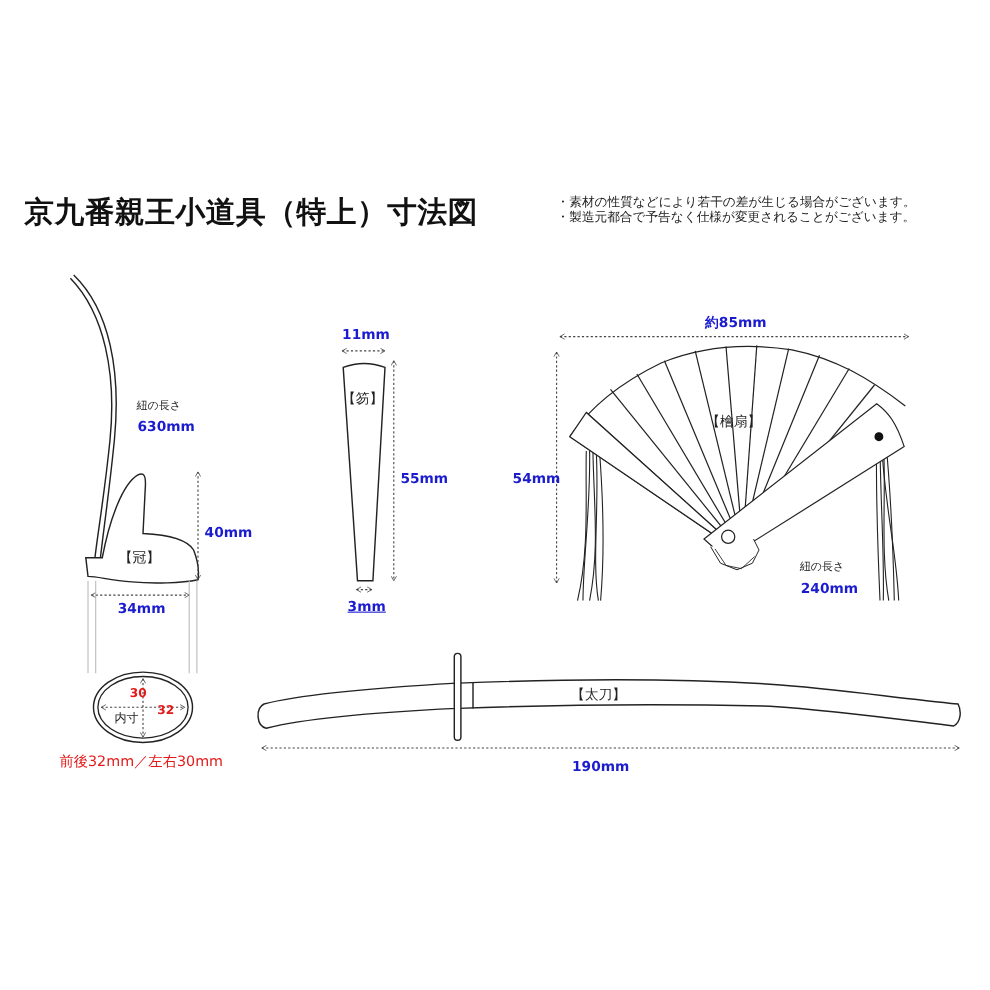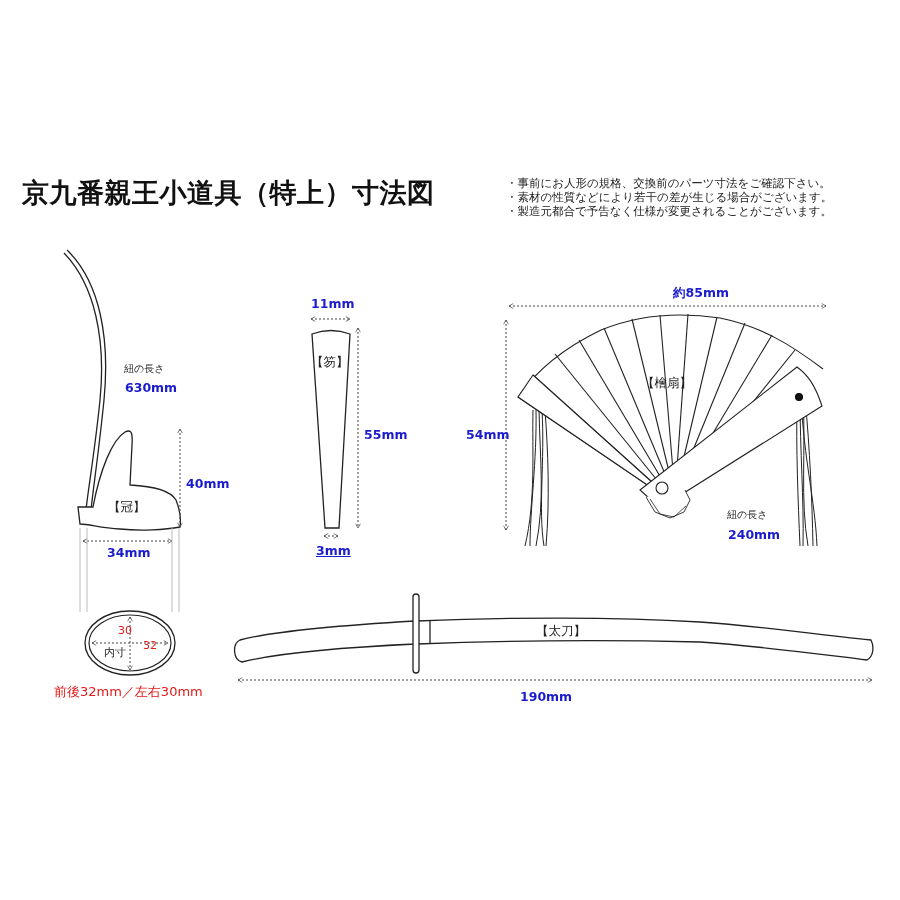--- a/index.html
+++ b/index.html
@@ -5,21 +5,21 @@
   html, body { margin: 0; padding: 0; background: #ffffff; }
   body { width: 900px; height: 900px; position: relative; overflow: hidden;
          font-family: "DejaVu Sans", "Liberation Sans", sans-serif; }
   .abs { position: absolute; }
   .title { left: 22px; top: 175px; font-size: 27px; font-weight: bold; color: #111; letter-spacing: 0.5px; white-space: nowrap; }
   .notes { left: 506px; top: 176px; font-size: 11.5px; line-height: 14px; color: #222; white-space: nowrap; }
   .notes div { margin: 0; }
   .lbl { font-size: 10px; color: #222; white-space: nowrap; }
   .dim { font-size: 12.5px; font-weight: bold; color: #1c1ccf; white-space: nowrap; }
   .red { color: #e31818; font-weight: normal; }
-  .red-bold { color: #e31818; font-weight: normal; font-size: 11px; }
+  .red-bold { color: #e31818; font-weight: bold; font-size: 11px; }
   .part { font-size: 12.5px; color: #222; white-space: nowrap; }
   svg { position: absolute; left: 0; top: 0; }
 </style>
 </head>
 <body>
 
 <svg width="900" height="900" viewBox="0 0 900 900">
   <defs>
     <marker id="arr" viewBox="0 0 10 10" refX="8" refY="5" markerWidth="6" markerHeight="6" orient="auto-start-reverse">
       <path d="M1,1 L8,5 L1,9" fill="none" stroke="#444" stroke-width="1.2"></path>
@@ -113,40 +113,39 @@
     <line x1="430" y1="621" x2="430" y2="644"></line>
 
     <rect x="413" y="594" width="6" height="79" rx="3"></rect>
   </g>
   <line x1="238" y1="680" x2="872" y2="680" stroke="#444" stroke-width="1" stroke-dasharray="2,2" marker-start="url(#arr)" marker-end="url(#arr)"></line>
 </svg>
 
 <div class="abs title">京九番親王小道具（特上）寸法図</div>
 
 <div class="abs notes">
-  <div>・事前にお人形の規格、交換前のパーツ寸法をご確認下さい。</div>
   <div>・素材の性質などにより若干の差が生じる場合がございます。</div>
   <div>・製造元都合で予告なく仕様が変更されることがございます。</div>
 </div>
 
 <div class="abs lbl" style="left:124px; top:362px;">紐の長さ</div>
 <div class="abs dim" style="left:125px; top:380px;">630mm</div>
 <div class="abs dim" style="left:186px; top:476px;">40mm</div>
 <div class="abs part" style="left:108px; top:499px;">【冠】</div>
 <div class="abs dim" style="left:107px; top:545px;">34mm</div>
 <div class="abs red-bold" style="left:118px; top:624px;">30</div>
 <div class="abs red-bold" style="left:143px; top:639px;">32</div>
 <div class="abs lbl" style="left:104px; top:645px; font-size:11px;">内寸</div>
 <div class="abs lbl red" style="left:54px; top:683px; font-size:13px;">前後32mm／左右30mm</div>
 
 <div class="abs dim" style="left:311px; top:296px;">11mm</div>
 <div class="abs part" style="left:311px; top:354px;">【笏】</div>
 <div class="abs dim" style="left:364px; top:427px;">55mm</div>
 <div class="abs dim" style="left:316px; top:543px;text-decoration:underline;">3mm</div>
 
-<div class="abs dim" style="left:641px; top:285px;margin-left:32px;">約85mm</div>
+<div class="abs dim" style="left:641px; top:285px;">約85mm</div>
 <div class="abs dim" style="left:466px; top:427px;">54mm</div>
 <div class="abs part" style="left:642px; top:375px;">【檜扇】</div>
 <div class="abs lbl" style="left:727px; top:508px;">紐の長さ</div>
 <div class="abs dim" style="left:728px; top:527px;">240mm</div>
 
-<div class="abs part" style="left:536px; top:623px;">【太刀】</div>
+<div class="abs part" style="left:519px; top:623px;">【太刀】</div>
 <div class="abs dim" style="left:520px; top:689px;">190mm</div>
 
 </body></html>

